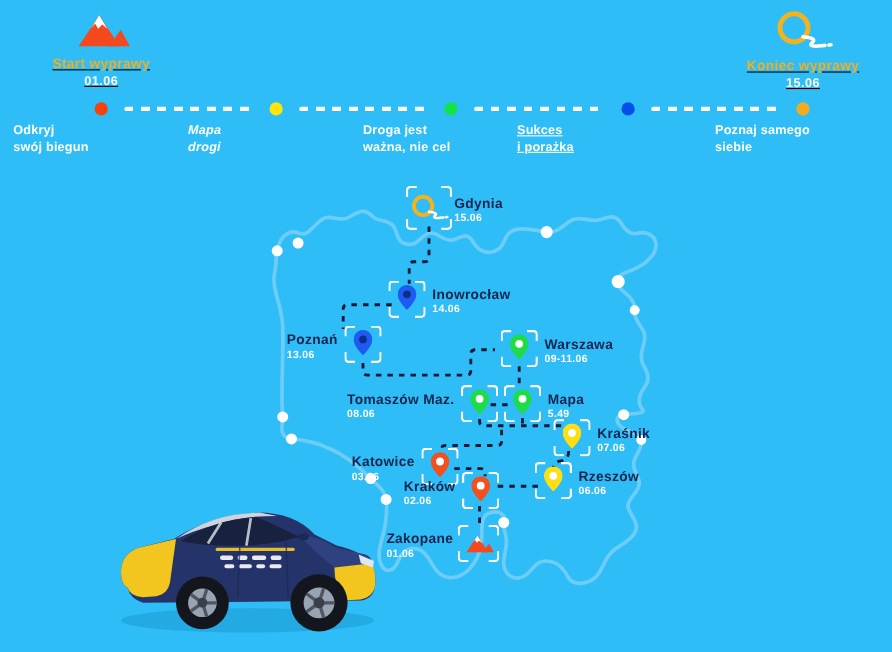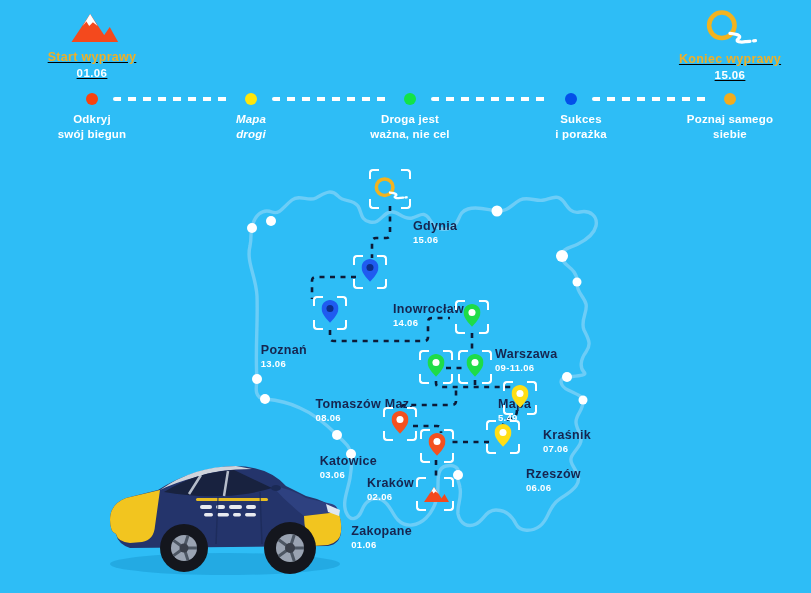--- a/index.html
+++ b/index.html
@@ -15,39 +15,39 @@
   .hdr-block{position:absolute;width:170px;text-align:center;text-decoration:underline;}
   .hdr-title{color:#EFAF26;font-weight:700;font-size:12.5px;letter-spacing:.3px;}
   .hdr-date{color:#fff;font-weight:700;font-size:11.5px;margin-top:3px;letter-spacing:.4px;}
 
   
   .tl-dot{position:absolute;top:93px;width:12px;height:12px;border-radius:50%;}
   .d-red{background:#F8420E;} .d-yellow{background:#FFE60A;} .d-green{background:#12E348;}
   .d-blue{background:#0350E9;} .d-amber{background:#F3AC1E;}
   .tl-dash{position:absolute;top:97px;height:3.5px;border-radius:2px;
     background:repeating-linear-gradient(90deg,#fff 0 8px,transparent 8px 15px);}
-  .tl-label{position:absolute;top:112px;width:160px;text-align:center;color:#fff;
+  .tl-label{position:absolute;top:112px;width:160px;text-align:left;color:#fff;
     font-weight:700;font-size:11.5px;line-height:15px;letter-spacing:.2px;}
 
   
   .marker{position:absolute;width:0;height:0;}
   .frame{position:absolute;left:0;top:0;width:34px;height:34px;transform:translate(-50%,-50%);}
   .frame.big{width:42px;height:40px;}
   .fc{position:absolute;width:8px;height:8px;border:2.5px solid #fff;}
   .fc.tl{top:0;left:0;border-right:none;border-bottom:none;border-top-left-radius:4px;}
   .fc.tr{top:0;right:0;border-left:none;border-bottom:none;border-top-right-radius:4px;}
   .fc.bl{bottom:0;left:0;border-right:none;border-top:none;border-bottom-left-radius:4px;}
   .fc.br{bottom:0;right:0;border-left:none;border-top:none;border-bottom-right-radius:4px;}
   .pin-svg{position:absolute;left:0;top:0;transform:translate(-50%,-57%);}
   .icon-svg{position:absolute;left:0;top:0;transform:translate(-50%,-50%);}
   .p-blue .pin-body{fill:#1F5BF0;} .p-blue .pin-hole{fill:#0C2F8C;}
   .p-green .pin-body{fill:#1EDC48;} .p-green .pin-hole{fill:#fff;}
   .p-yellow .pin-body{fill:#FFDE14;} .p-yellow .pin-hole{fill:#fff;}
   .p-orange .pin-body{fill:#F4501E;} .p-orange .pin-hole{fill:#fff;}
-  .lbl{position:absolute;white-space:nowrap;top:-11px;margin-top:41px;}
+  .lbl{position:absolute;white-space:nowrap;top:-11px;}
   .lbl.r{left:23px;text-align:left;}
   .lbl.l{right:23px;text-align:left;}
   .city{color:#16254F;font-weight:700;font-size:12.5px;letter-spacing:.3px;}
   .cdate{color:#fff;font-weight:700;font-size:9.5px;margin-top:1px;letter-spacing:.3px;}
 </style>
 </head>
 <body>
 
 <svg class="abs" style="left:0;top:0;" width="811" height="593" viewBox="0 0 811 593">
   <g fill="none" stroke="#6CCDF7" stroke-width="3.4" stroke-linecap="round" stroke-linejoin="round">
@@ -135,21 +135,21 @@
 
   <div class="tl-label" style="left:12px;">
     <span>Odkryj</span><br><span>swój biegun</span>
   </div>
   <div class="tl-label" style="left:171px;font-style:italic;">
     <span>Mapa</span><br><span>drogi</span>
   </div>
   <div class="tl-label" style="left:330px;">
     <span>Droga jest</span><br><span>ważna, nie cel</span>
   </div>
-  <div class="tl-label" style="left:501px;">
+  <div class="tl-label" style="left:470px;text-decoration:underline;">
     <span>Sukces</span><br><span>i porażka</span>
   </div>
   <div class="tl-label" style="left:650px;">
     <span>Poznaj samego</span><br><span>siebie</span>
   </div>
 </div>
 
 <div class="marker" style="left:390px;top:189px;">
   <div class="frame big">
     <i class="fc tl"></i>

